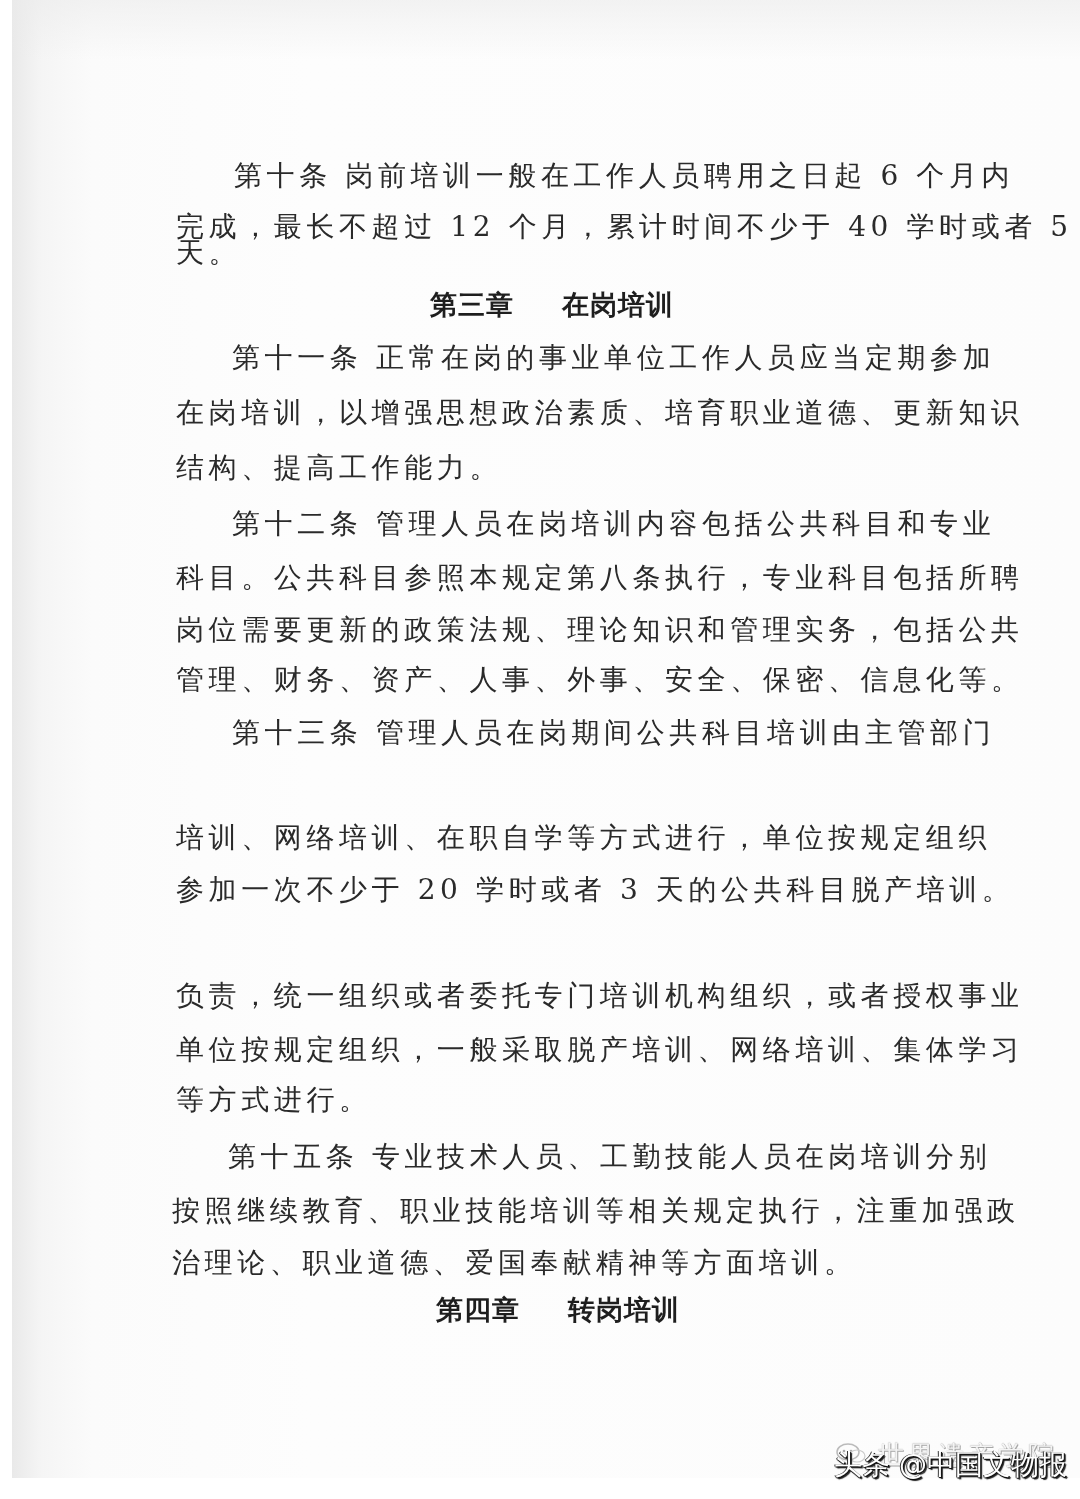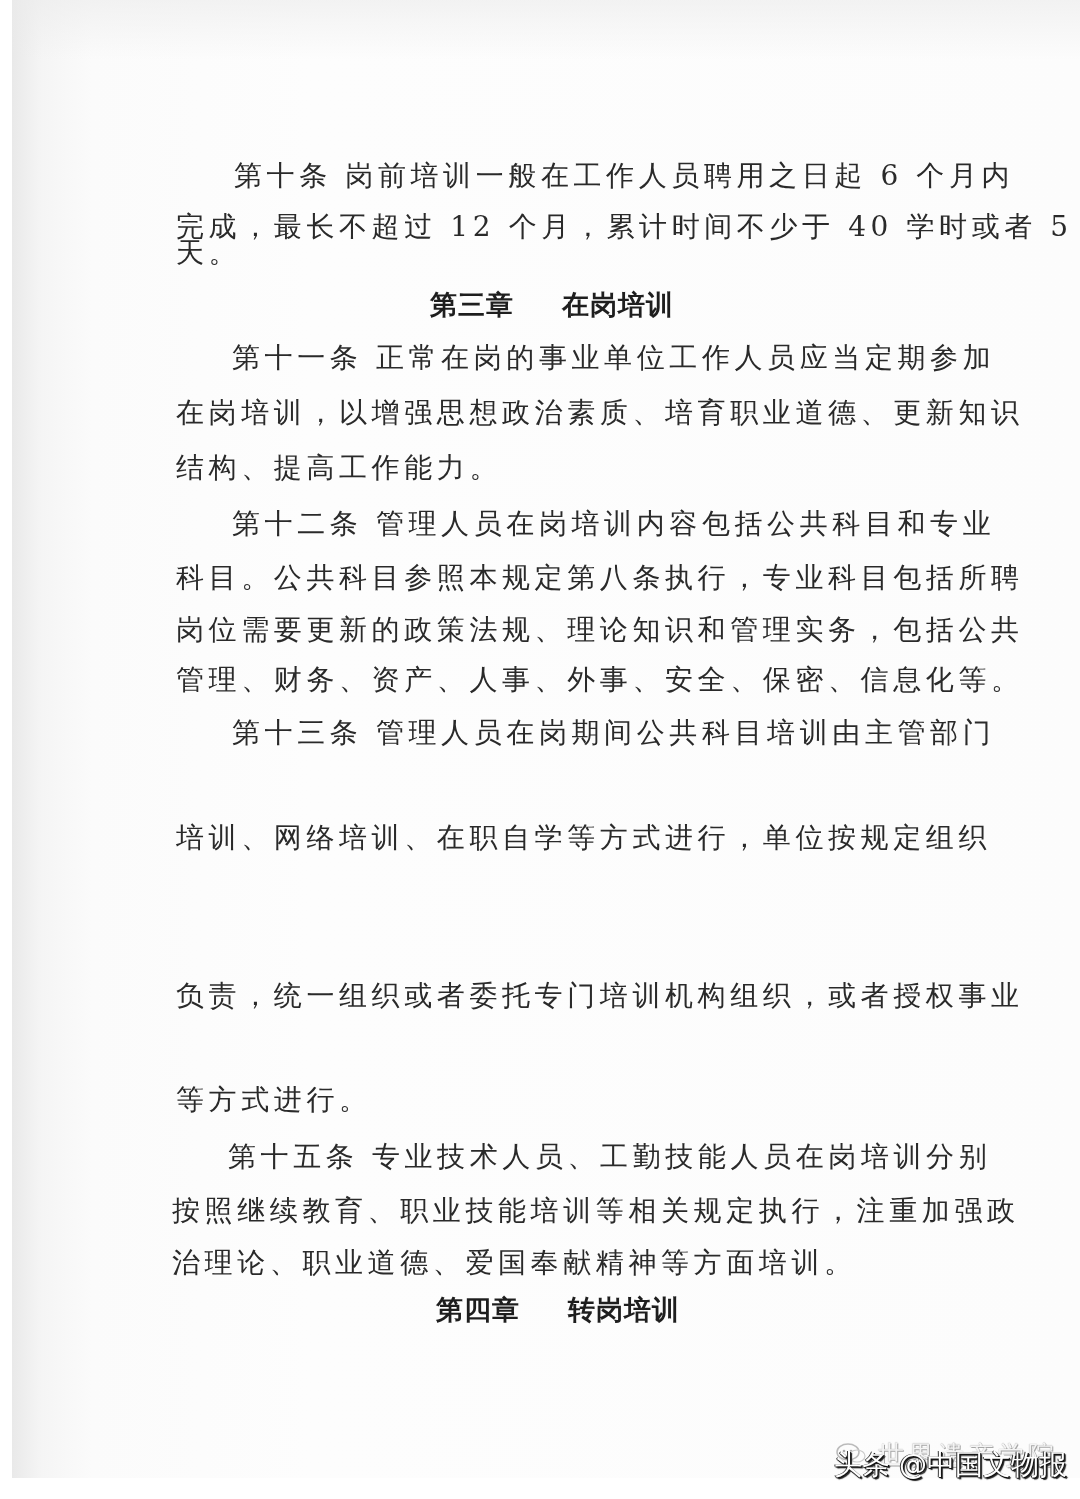--- a/index.html
+++ b/index.html
@@ -63,22 +63,24 @@
   <div class="line" style="top:393px; left:164px;">在岗培训，以增强思想政治素质、培育职业道德、更新知识</div>
   <div class="line" style="top:504px; left:220px;">第十二条 管理人员在岗培训内容包括公共科目和专业</div>
 
   <div class="line" style="top:448px; left:164px;">结构、提高工作能力。</div>
   <div class="line" style="top:558px; left:164px;">科目。公共科目参照本规定第八条执行，专业科目包括所聘</div>
   <div class="line" style="top:610px; left:164px;">岗位需要更新的政策法规、理论知识和管理实务，包括公共</div>
   <div class="line" style="top:660px; left:164px;">管理、财务、资产、人事、外事、安全、保密、信息化等。</div>
 
   <div class="line" style="top:713px; left:220px;">第十三条 管理人员在岗期间公共科目培训由主管部门</div>
   <div class="line" style="top:818px; left:164px;">培训、网络培训、在职自学等方式进行，单位按规定组织</div>
+  <div class="line" style="top:870px; left:164px;">参加一次不少于 20 学时或者 3 天的公共科目脱产培训。</div>
 
   <div class="line" style="top:976px; left:164px;">负责，统一组织或者委托专门培训机构组织，或者授权事业</div>
+  <div class="line" style="top:1030px; left:164px;">单位按规定组织，一般采取脱产培训、网络培训、集体学习</div>
   <div class="line" style="top:1137px; left:216px;">第十五条 专业技术人员、工勤技能人员在岗培训分别</div>
 
   <div class="line" style="top:1080px; left:164px;">等方式进行。</div>
   <div class="line" style="top:1191px; left:160px;">按照继续教育、职业技能培训等相关规定执行，注重加强政</div>
   <div class="line" style="top:1243px; left:160px;">治理论、职业道德、爱国奉献精神等方面培训。</div>
 
   <div class="heading" style="top:1290px; left:414px;margin-left:10px;">
     <span>第四章</span><span class="gap"></span><span>转岗培训</span>
   </div>
 </div>

